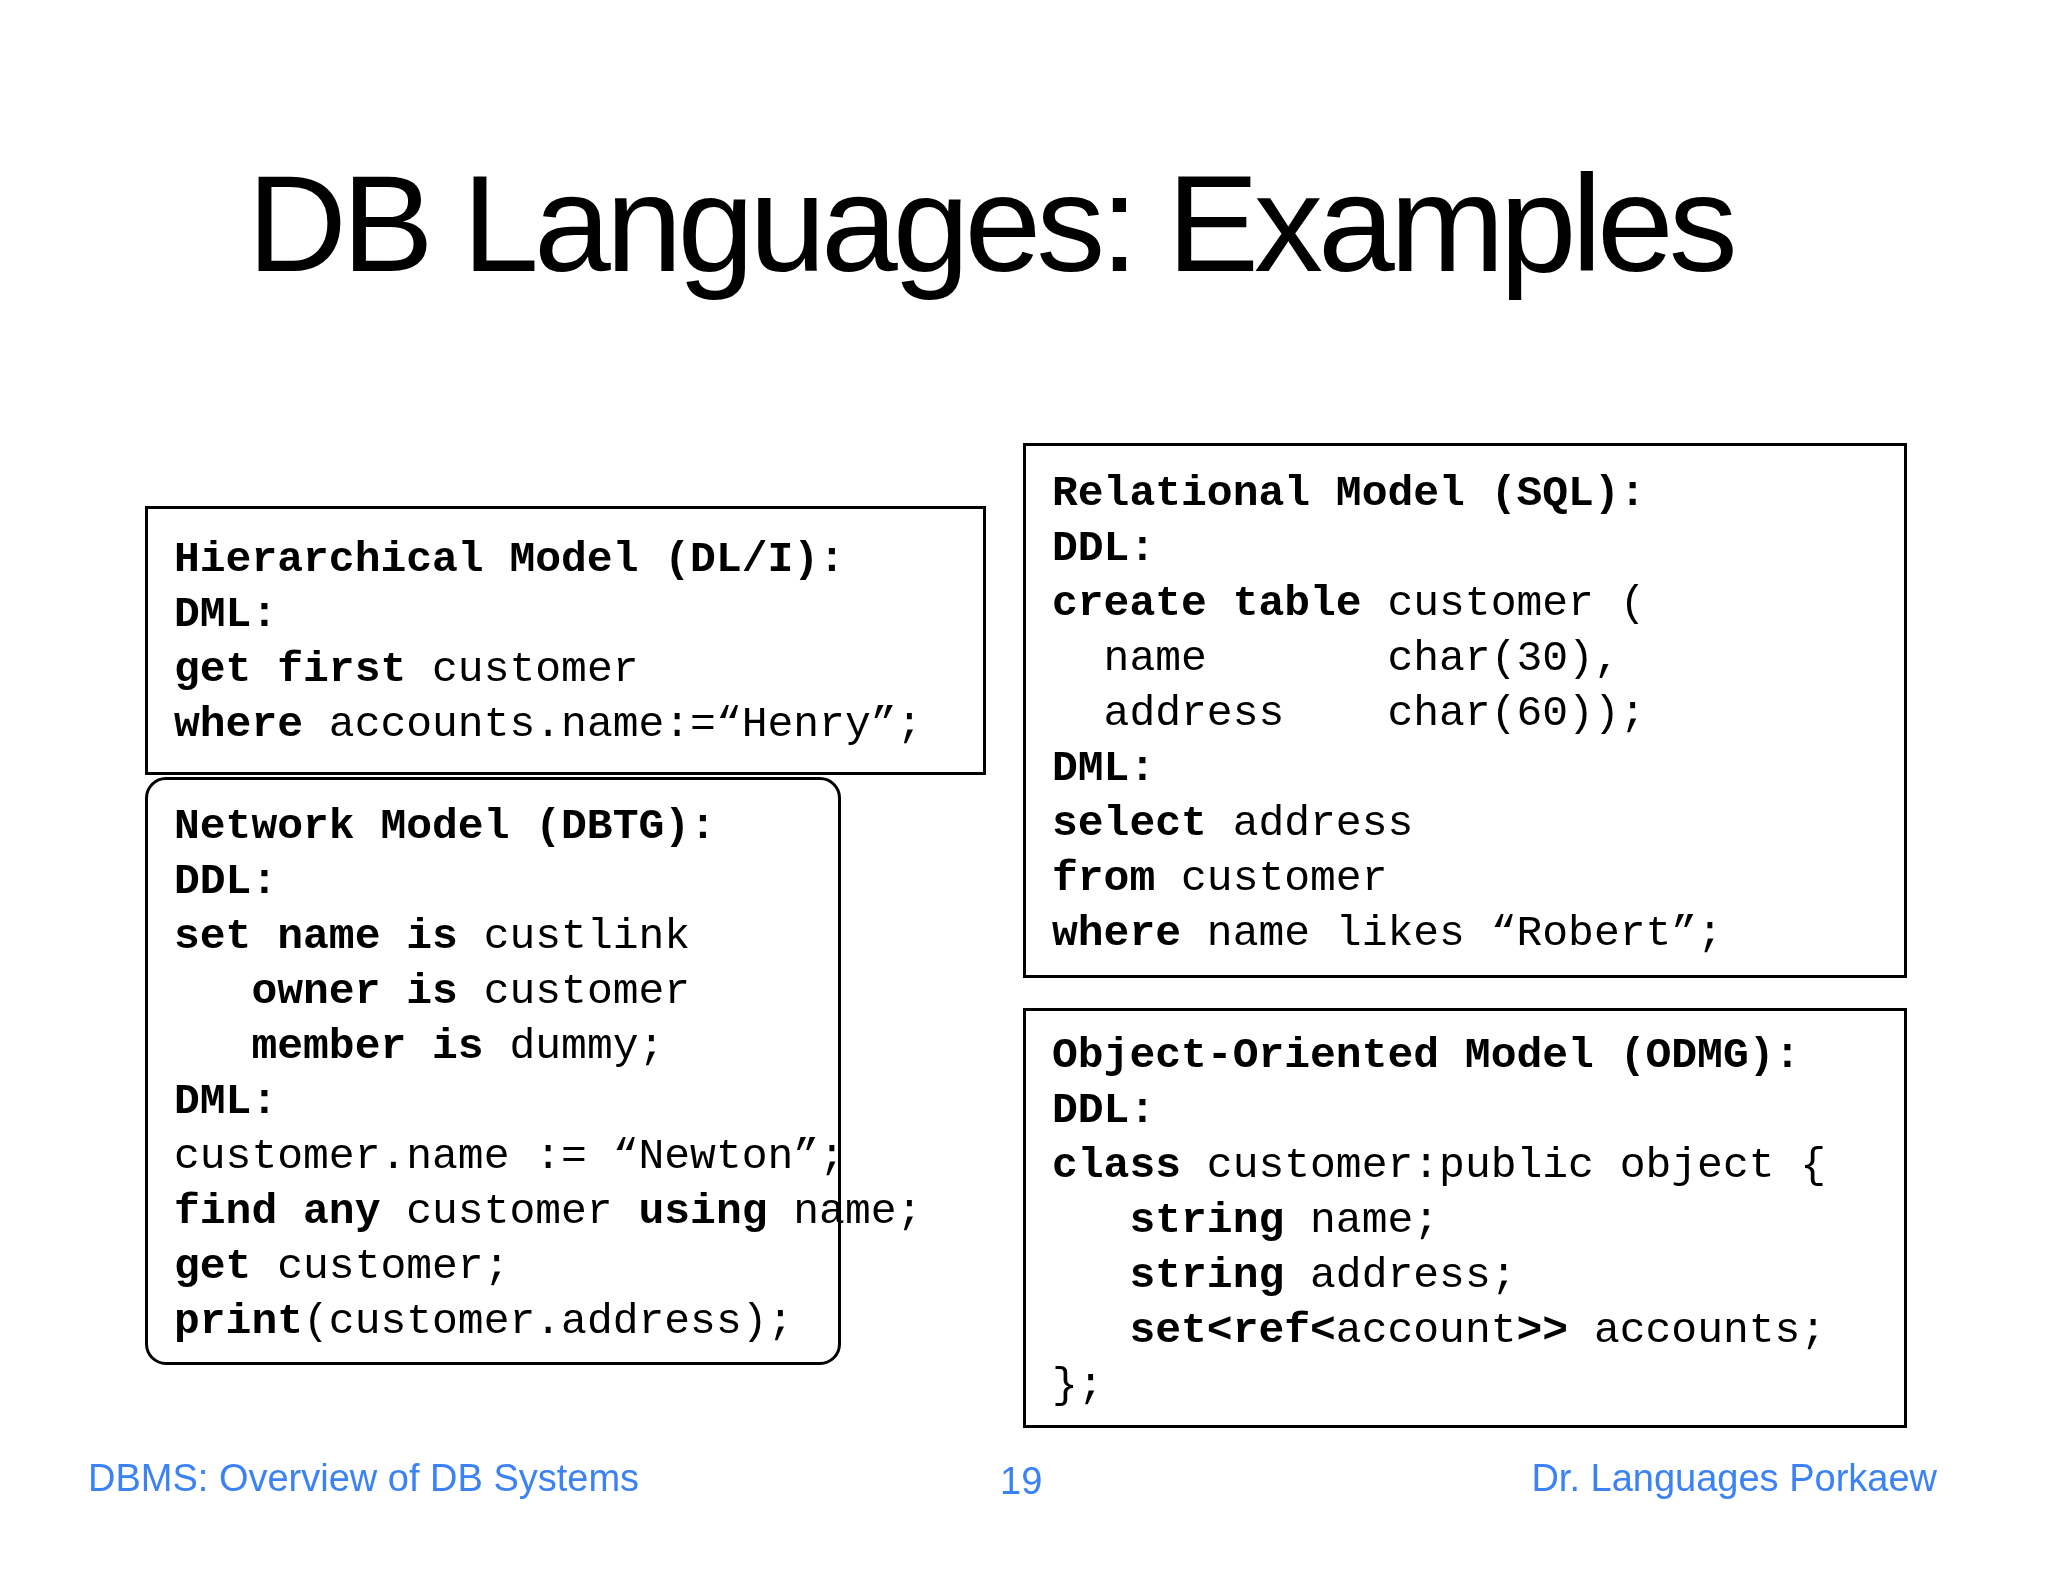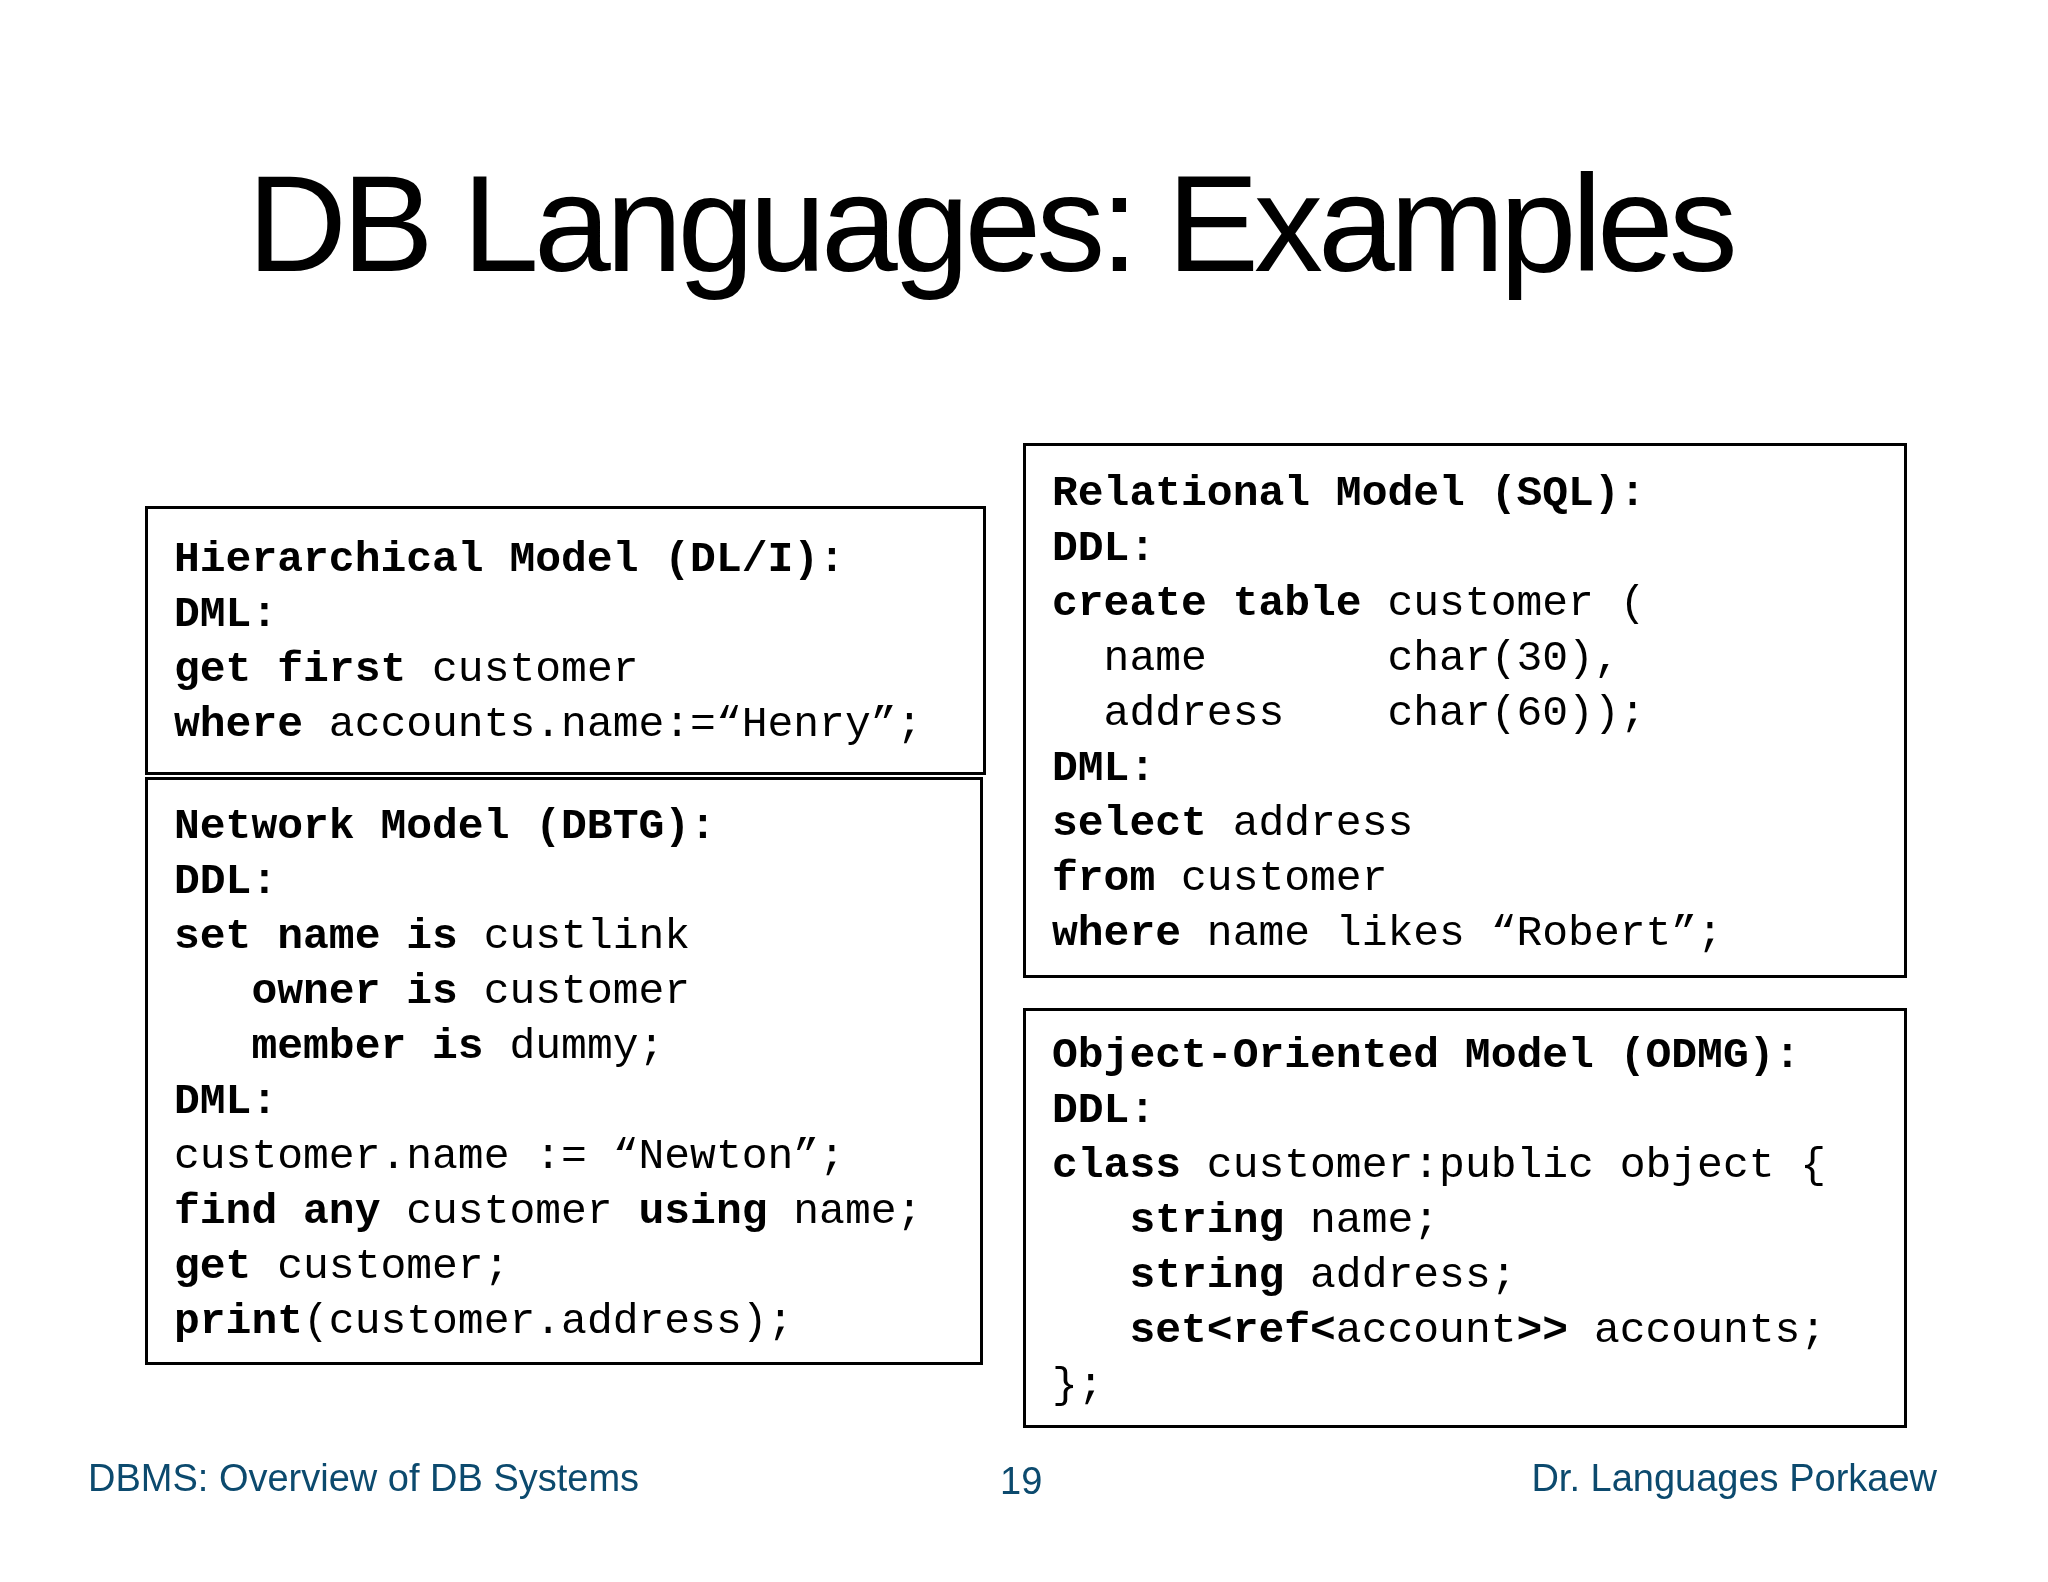--- a/index.html
+++ b/index.html
@@ -14,29 +14,29 @@
     font-size:138px;letter-spacing:-5px;line-height:1.1;
     color:#000;white-space:nowrap;
   }
   .code-box{
     position:absolute;box-sizing:border-box;
     border:3px solid #000;background:#fff;
     font-family:"Liberation Mono","DejaVu Sans Mono",monospace;
     font-size:43px;line-height:55px;color:#000;
   }
   .box-hier{left:145px;top:506px;width:841px;height:269px;padding:23px 0 0 26px;}
-  .box-net {left:145px;top:777px;width:838px;height:588px;padding:19px 0 0 26px;}
+  .box-net {left:145px;top:777px;width:696px;height:588px;padding:19px 0 0 26px;border-radius:21px;}
   .box-rel {left:1023px;top:443px;width:884px;height:535px;padding:20px 0 16px 26px;}
   .box-oo  {left:1023px;top:1008px;width:884px;height:420px;padding:17px 0 0 26px;}
   .code-line{white-space:pre;}
   .code-line .kw{font-weight:bold;}
   .footer-text{
     position:absolute;top:1456px;
     font-size:38px;line-height:44px;
-    color:#0c4a6e;white-space:nowrap;
+    color:#3b82f6;white-space:nowrap;
   }
   .footer-left{left:88px;}
   .footer-page{left:1000px;top:1459px;text-align:right;}
   .footer-right{right:111px;}
 </style>
 </head>
 <body>
 
 <div class="slide-title">DB Languages: Examples</div>
 

